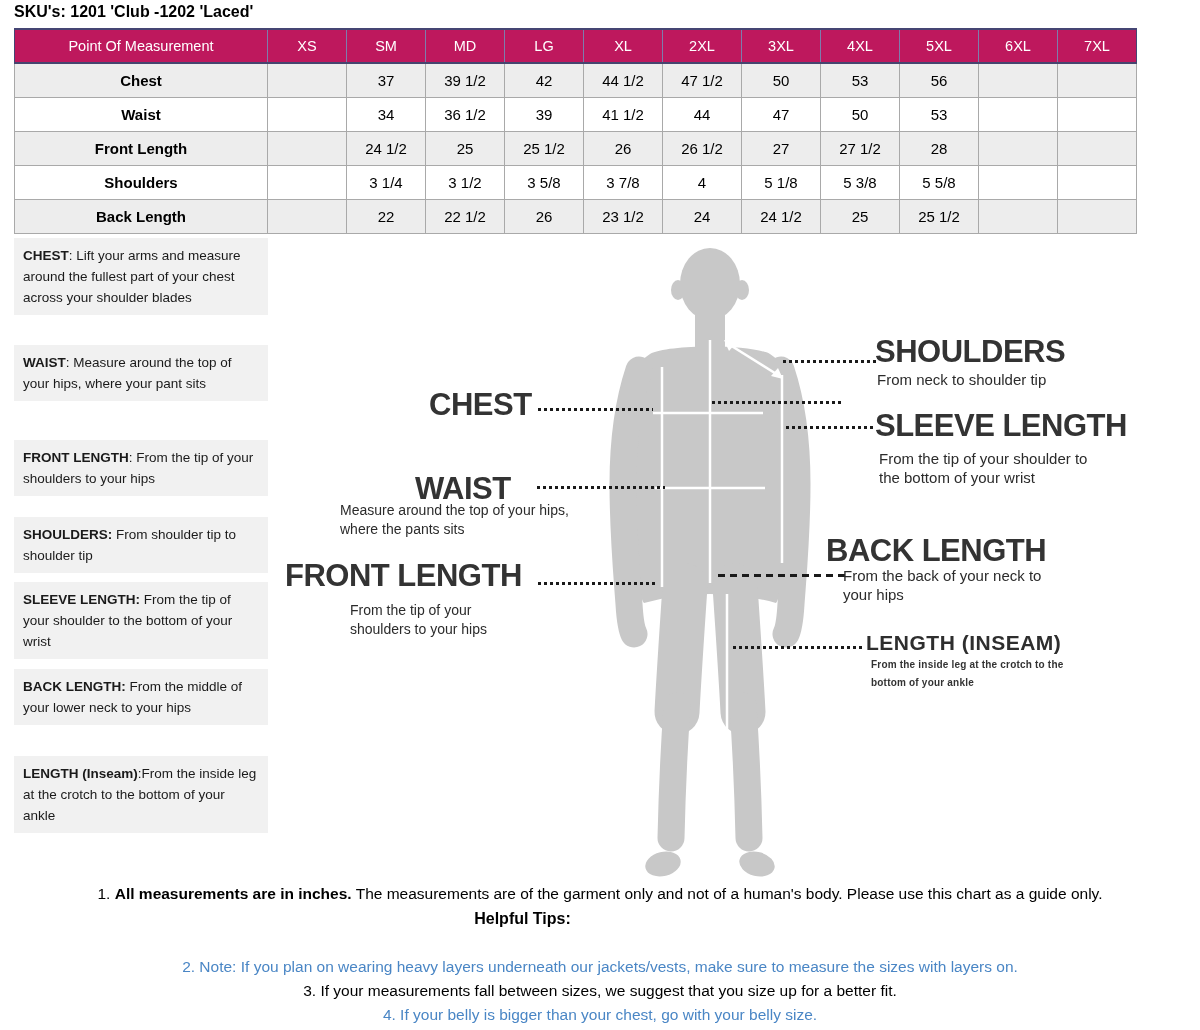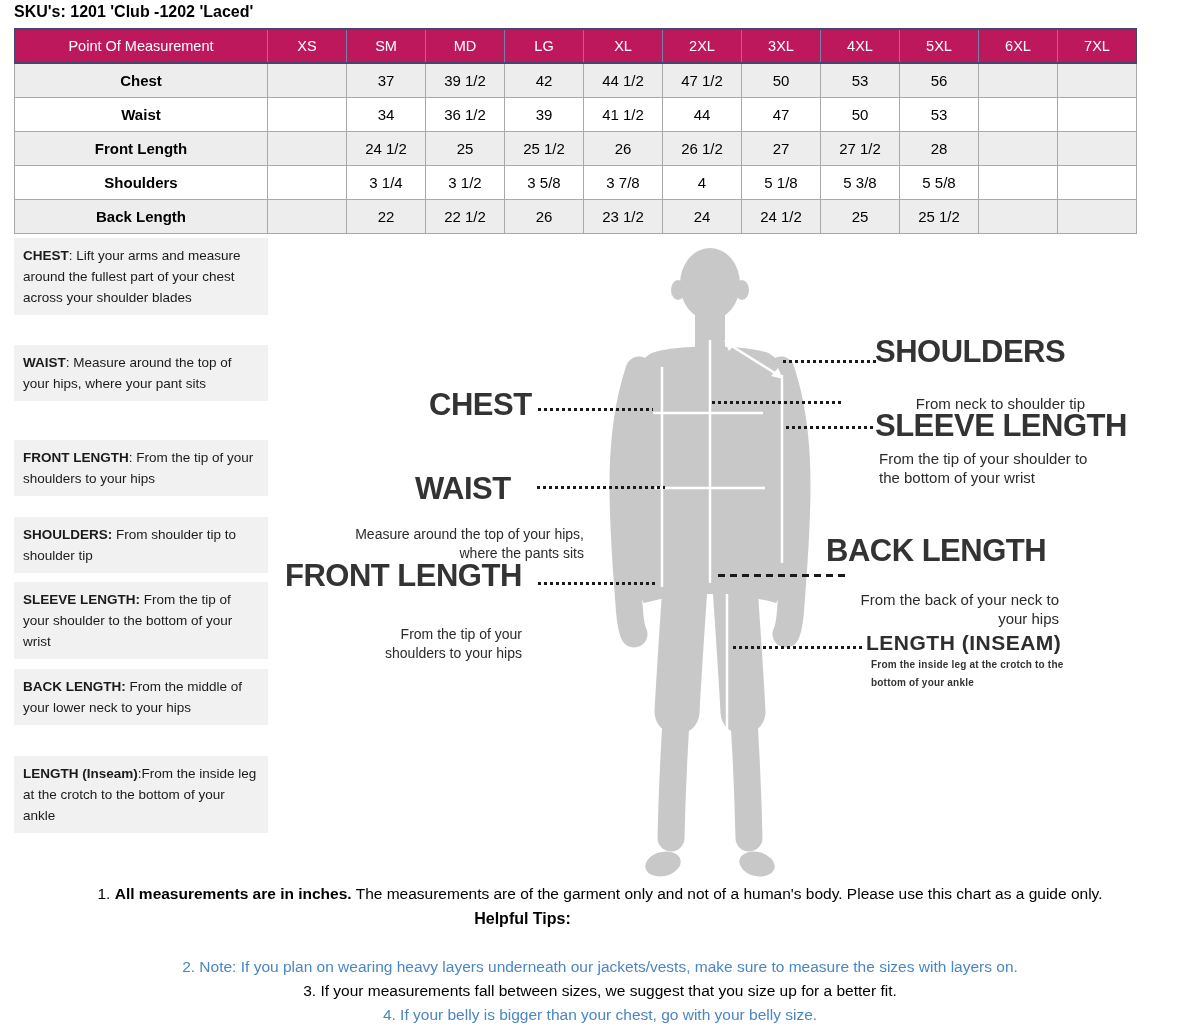--- a/index.html
+++ b/index.html
@@ -24,21 +24,21 @@
   .def-block{position:absolute;left:14px;width:254px;box-sizing:border-box;background:#f1f1f1;
              padding:7px 9px;font-size:13.5px;line-height:21px;color:#1a1a1a;}
   .def-block b{font-weight:bold;}
 
   
   .dia-title{position:absolute;font-size:31px;font-weight:bold;color:#333;letter-spacing:-0.5px;white-space:nowrap;}
   .dia-title-small{position:absolute;font-size:21px;font-weight:bold;color:#2e2e2e;letter-spacing:0.5px;white-space:nowrap;}
   .dia-desc{position:absolute;font-size:14px;line-height:18.5px;color:#2b2b2b;}
   .dia-desc-r{position:absolute;font-size:15px;line-height:19px;color:#2b2b2b;}
   .dia-desc-b{position:absolute;font-size:10px;line-height:18px;font-weight:bold;color:#333;letter-spacing:0.2px;}
-  .center{text-align:right;margin-top:24px;}
+  .center{text-align:left;}
   .dots{position:absolute;height:3px;background-image:repeating-linear-gradient(90deg,#1a1a1a 0 3px,transparent 3px 6px);}
   .dashes{position:absolute;height:3px;background-image:repeating-linear-gradient(90deg,#1a1a1a 0 7px,transparent 7px 12px);}
   .body-svg{position:absolute;left:560px;top:244px;width:300px;height:640px;}
 
   
   .tips-heading{position:absolute;left:0;top:910px;width:1045px;text-align:center;
                 font-size:16px;font-weight:bold;color:#000;}
   .tip{position:absolute;left:0;width:1200px;text-align:center;font-size:15.5px;color:#000;}
   .tip b{font-weight:bold;}
   .tip.blue{color:#4a86c5;}

